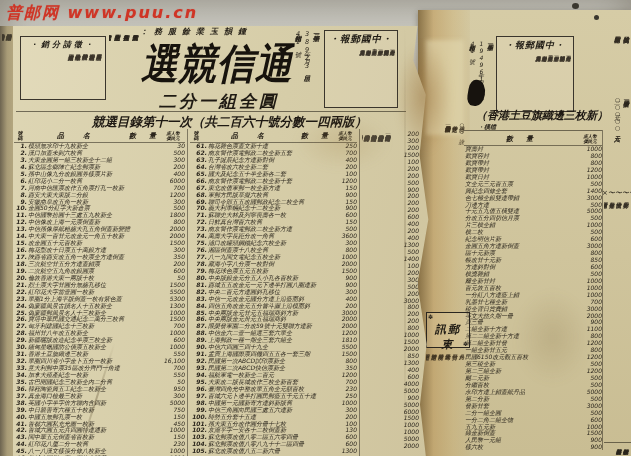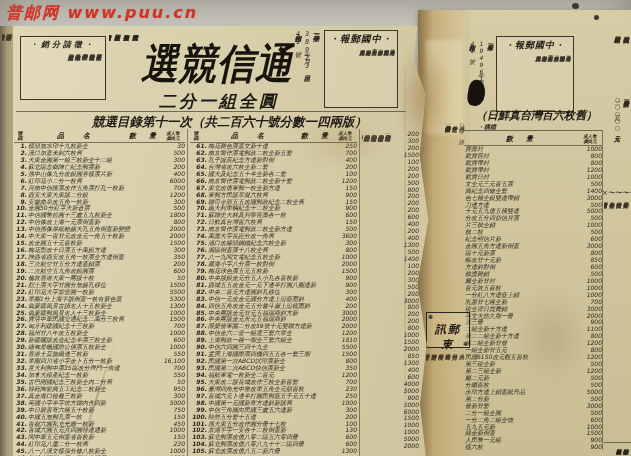--- a/index.html
+++ b/index.html
@@ -97,21 +97,21 @@
           <div class="vline">除五九八元三完費多謝</div>
         </div>
     </div>
     <div class="abs vgroup" style="left:182px;top:22px;width:30px;height:62px;font-size:6px;z-index:3;color:#332d23;">
 
     <div class="vline">高逃拔水口美金机械物</div>
         <div class="vline">賠傾篤朝金三本願印百</div>
       </div>
     <div class="abs blob" style="left:50px;top:70px;width:17px;height:26px;z-index:3;"></div>
 
-    <div class="abs heading" style="left:58px;top:98px;font-size:11px;z-index:3;">（日鮮真台灣百六枚舊）</div>
+    <div class="abs heading" style="left:58px;top:98px;font-size:11px;z-index:3;">（香港土豆旗織邊三枚新）</div>
     <div class="abs" style="left:60px;top:113px;font-size:6px;font-weight:bold;z-index:3;">・橫檔</div>
 
     <div class="abs rule" style="left:46px;top:120px;width:138px;height:1px;z-index:3;"></div>
     <div class="vsep" style="left:184px;top:120px;bottom:6px;z-index:3;"></div>
     <div class="listcol" style="left:46px;top:122px;width:138px;bottom:4px;z-index:3;">
       <div class="lheader">
         <span class="h-name" style="letter-spacing:3px;">數　量</span>
         <span class="h-price">
           <span>底人幣</span><br>
           <span>價民元</span>
@@ -396,20 +396,21 @@
           <div class="vline">遠嘉京興蘇州六地均可</div>
         </div>
     </div>
     <div class="abs vgroup" style="left:97px;top:4px;width:30px;height:78px;font-size:6px;">
 
     <div class="vline">本期售價人民幣五元</div>
         <div class="vline">別售各棒次半五元扣</div>
         <div class="vline">速登及上格四期七折</div>
         <div class="vline">需壹郵米卅五迄九扣</div>
       </div>
+    <div class="abs service" style="left:128px;top:0;font-size:8px;">：務服餘業玉韻鍾</div>
     <div class="abs big-title" style="left:129px;top:11px;font-size:37px;">選競信通</div>
     <div class="abs sub-title" style="left:147px;top:64px;font-size:17px;">二分一組全圓</div>
     <div class="abs vgroup" style="left:268px;top:4px;width:40px;height:80px;font-size:6.5px;">
 
     <div class="vline">第二十一期一張半</div>
         <div class="vline">38年9月23日出版</div>
         <div class="vline">杭州市仁和路41號</div>
       </div>
     <div class="box" style="left:312px;top:4px;width:74px;height:78px;">
       <span class="box-title" style="font-size:9.5px;letter-spacing:1px;">・報郵國中・</span>

